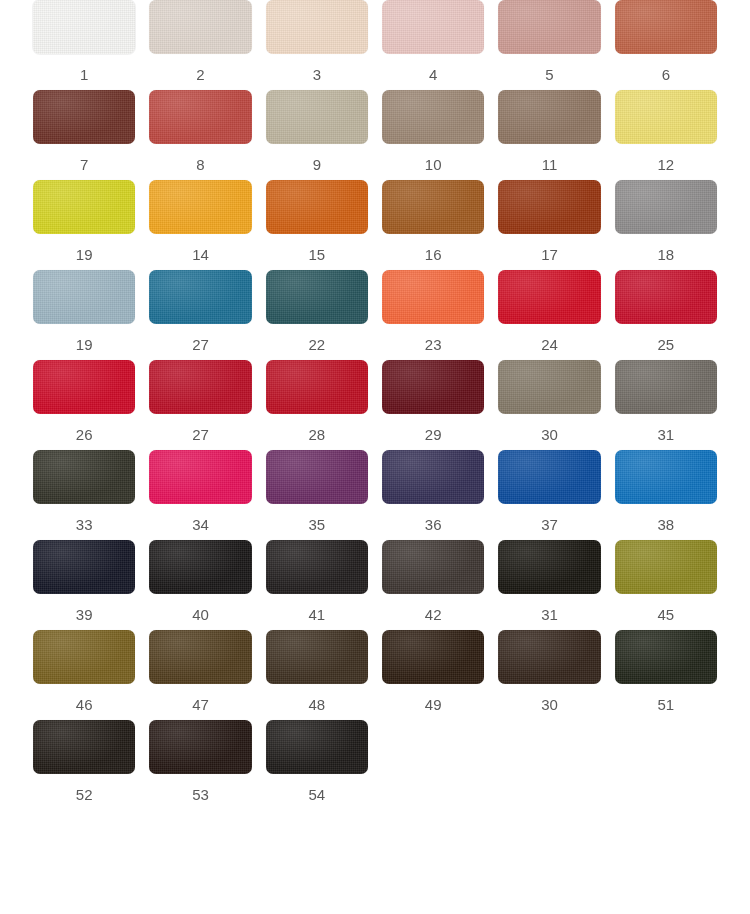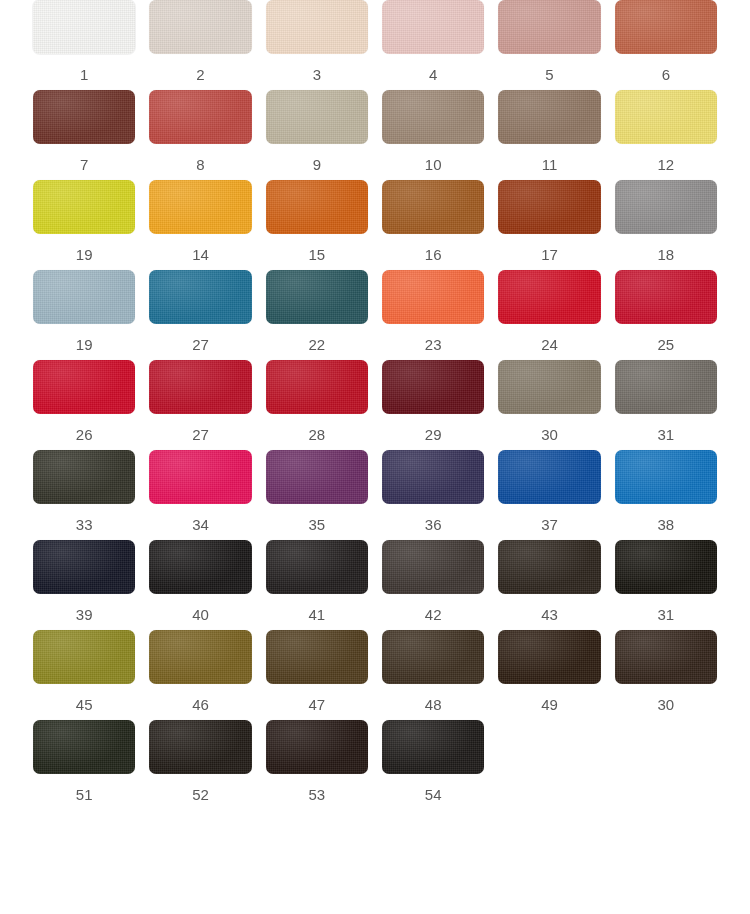--- a/index.html
+++ b/index.html
@@ -264,24 +264,20 @@
       </div>
       <div class="cell">
         <div class="swatch" style="background-color: rgb(33, 29, 29);"></div>
         <div class="label">41</div>
       </div>
       <div class="cell">
         <div class="swatch" style="background-color: rgb(61, 53, 49);"></div>
         <div class="label">42</div>
       </div>
       <div class="cell">
-        <div class="swatch" style="background-color: rgb(44, 36, 28);"></div>
-        <div class="label">43</div>
-      </div>
-      <div class="cell">
         <div class="swatch" style="background-color: rgb(23, 21, 15);"></div>
         <div class="label">31</div>
       </div>
       <div class="cell">
         <div class="swatch" style="background-color: rgb(139, 134, 32);"></div>
         <div class="label">45</div>
       </div>
       <div class="cell">
         <div class="swatch" style="background-color: rgb(119, 96, 31);"></div>
         <div class="label">46</div>

